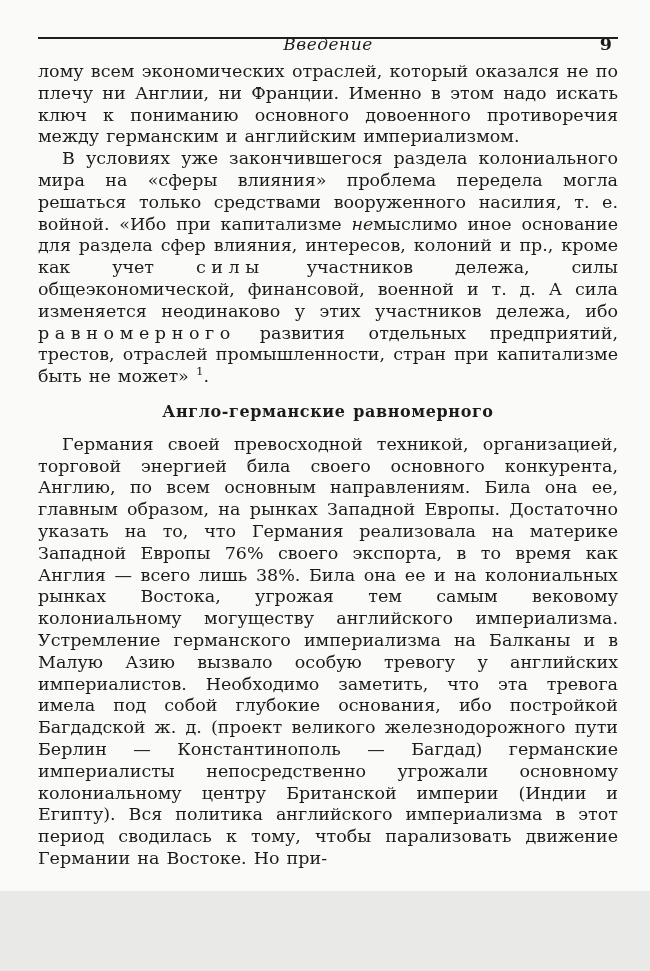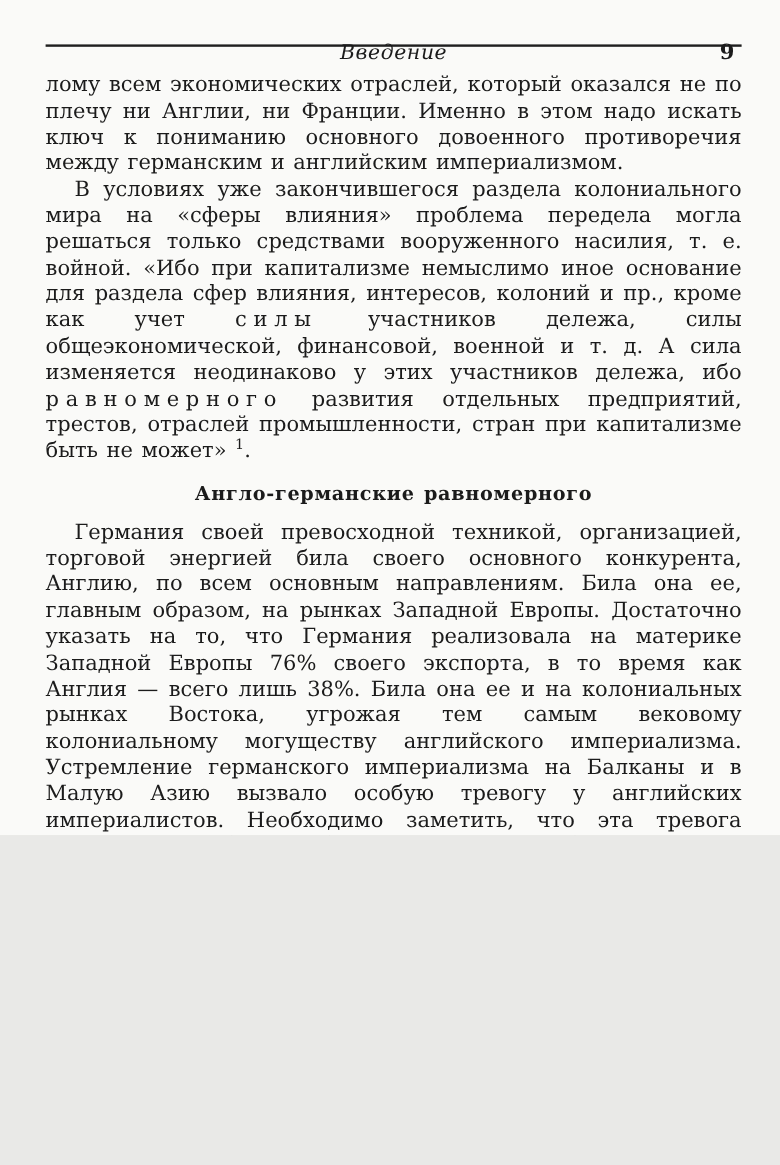--- a/index.html
+++ b/index.html
@@ -4,21 +4,21 @@
 <style>
   html, body {
     margin: 0;
     padding: 0;
     background: #e9e9e7;
     font-family: "DejaVu Serif", "Liberation Serif", serif;
   }
   .page {
     position: relative;
     width: 650px;
-    height: 696px;
+    height: 891px;
     margin: 0 auto;
     background: #fafaf8;
     color: #1b1b1b;
     box-sizing: border-box;
     padding: 34px 32px 30px 38px;
     display: flex;
     flex-direction: column;
     overflow: hidden;
   }
   .running-head {
@@ -58,21 +58,21 @@
   .body-text p.indent {
     text-indent: 24px;
   }
   .section-heading {
     font-size: 16px;
     font-weight: bold;
     text-align: center;
     letter-spacing: 0.6px;
     margin: 13px 0 11px 0;
   }
-  .italic { }
+  .italic { font-style: italic; }
   .spaced { letter-spacing: 0.32em; }
   sup {
     font-size: 0.68em;
     line-height: 0;
   }
 </style>
 </head>
 <body>
 
 <div class="page">

